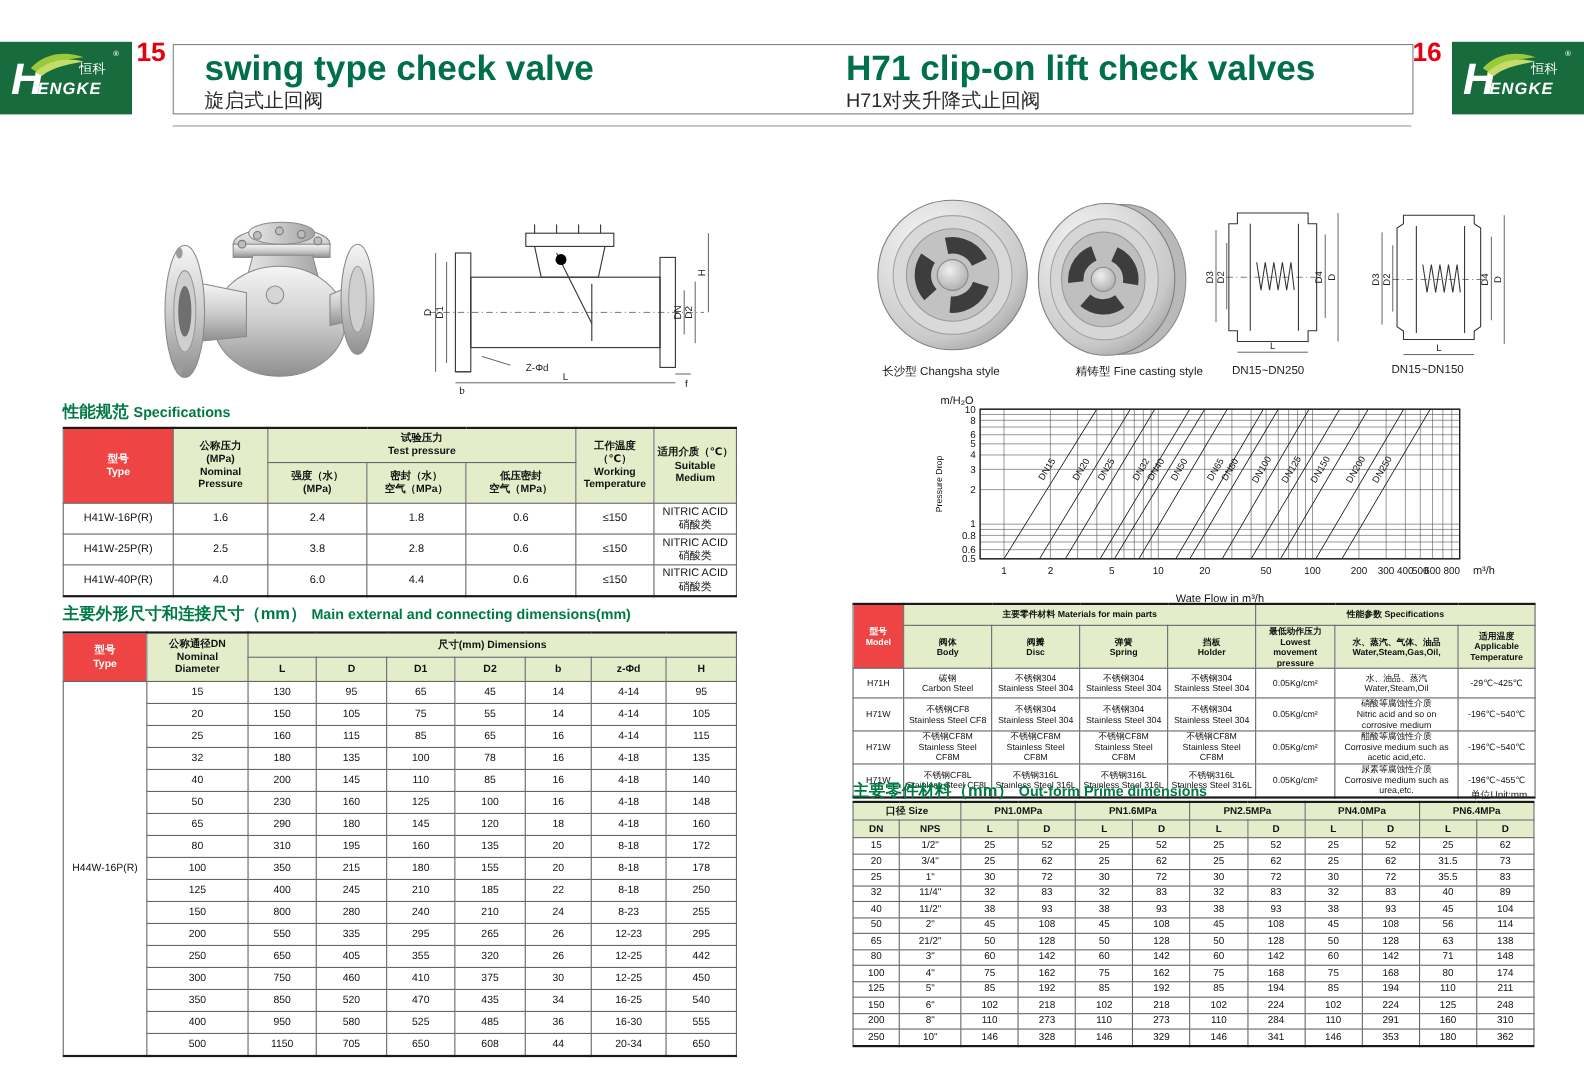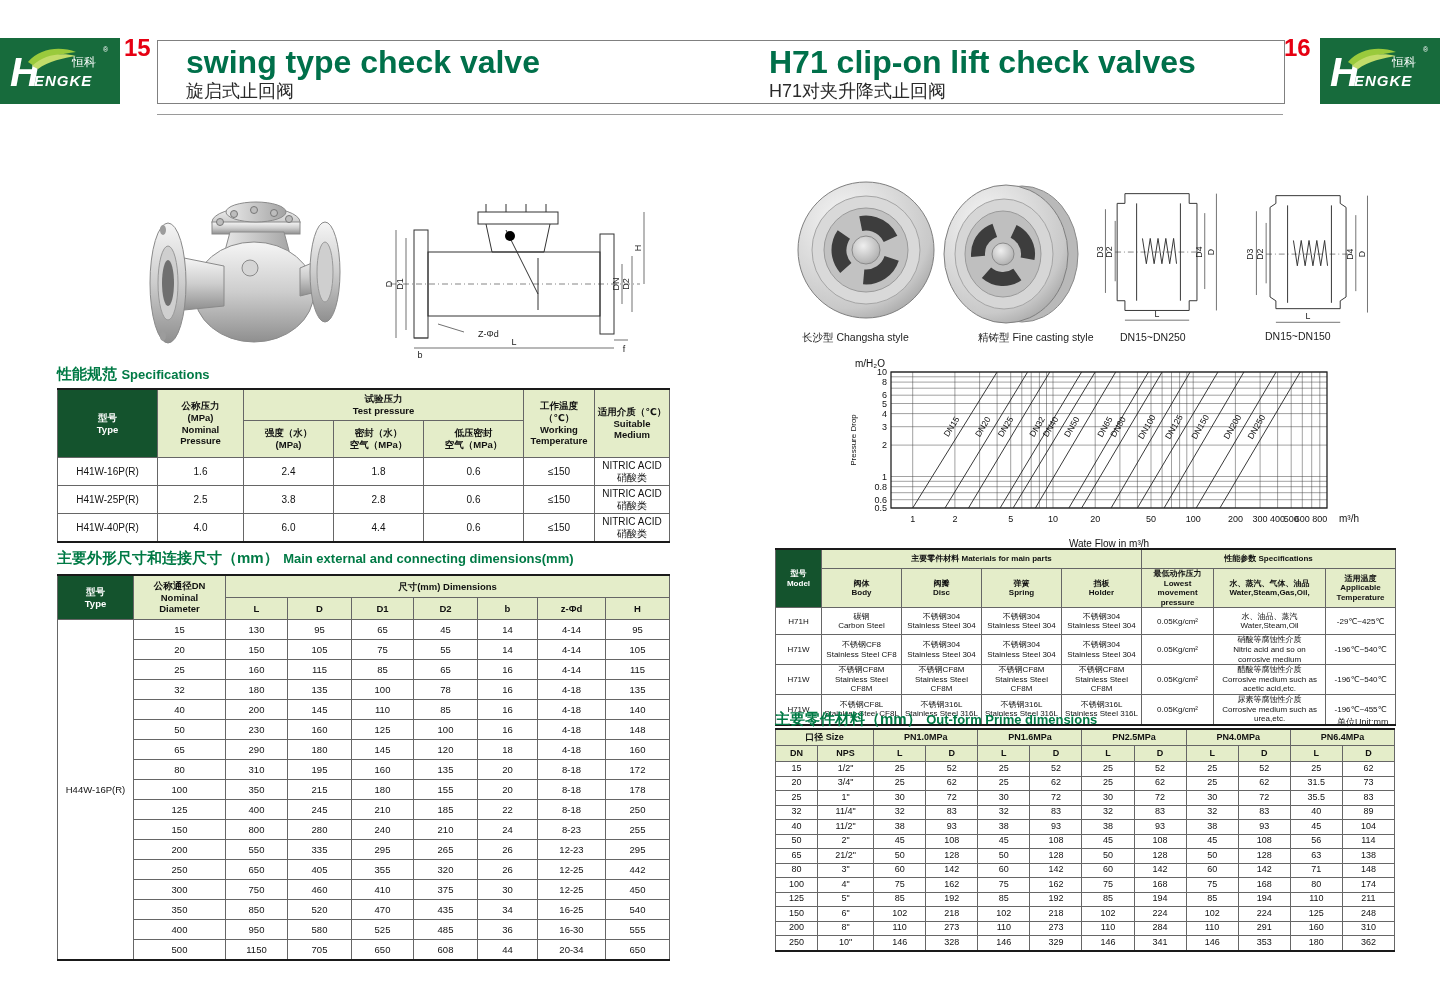--- a/index.html
+++ b/index.html
@@ -26,21 +26,21 @@
   .sec-title{position:absolute;white-space:nowrap;}
   .st-cn{font-size:15px;font-weight:bold;color:#007a45;}
   .st-en{font-size:13px;font-weight:bold;color:#007a45;}
   .unit-note{position:absolute;font-size:9px;color:#222;}
   
   .tblwrap{position:absolute;}
   table{border-collapse:collapse;table-layout:fixed;width:100%;}
   th,td{border:1px solid #666;text-align:center;vertical-align:middle;padding:0 2px;overflow:hidden;}
   table{border-top:2px solid #1a1a1a;border-bottom:2px solid #1a1a1a;}
   .hdr{background:#e4edc9;font-weight:bold;}
-  .dark{background:#14532d;color:#fff;font-weight:bold;}
+  .dark{background:#ef4444;color:#fff;font-weight:bold;}
   .spec th{font-size:9.5px;line-height:1.25;}
   .spec thead tr:nth-child(1) th{height:30px;}
   .spec thead tr:nth-child(2) th{height:36px;}
   .spec tbody td{height:27px;font-size:10px;line-height:1.2;}
   .dim th{font-size:9.5px;line-height:1.2;}
   .dim thead tr th{height:21px;}
   .dim tbody td{height:19px;font-size:9.5px;}
   .mat th{font-size:8px;line-height:1.2;}
   .mat thead tr:nth-child(1) th{height:18px;text-align:center;}
   .mat thead tr:nth-child(2) th{height:38px;}

